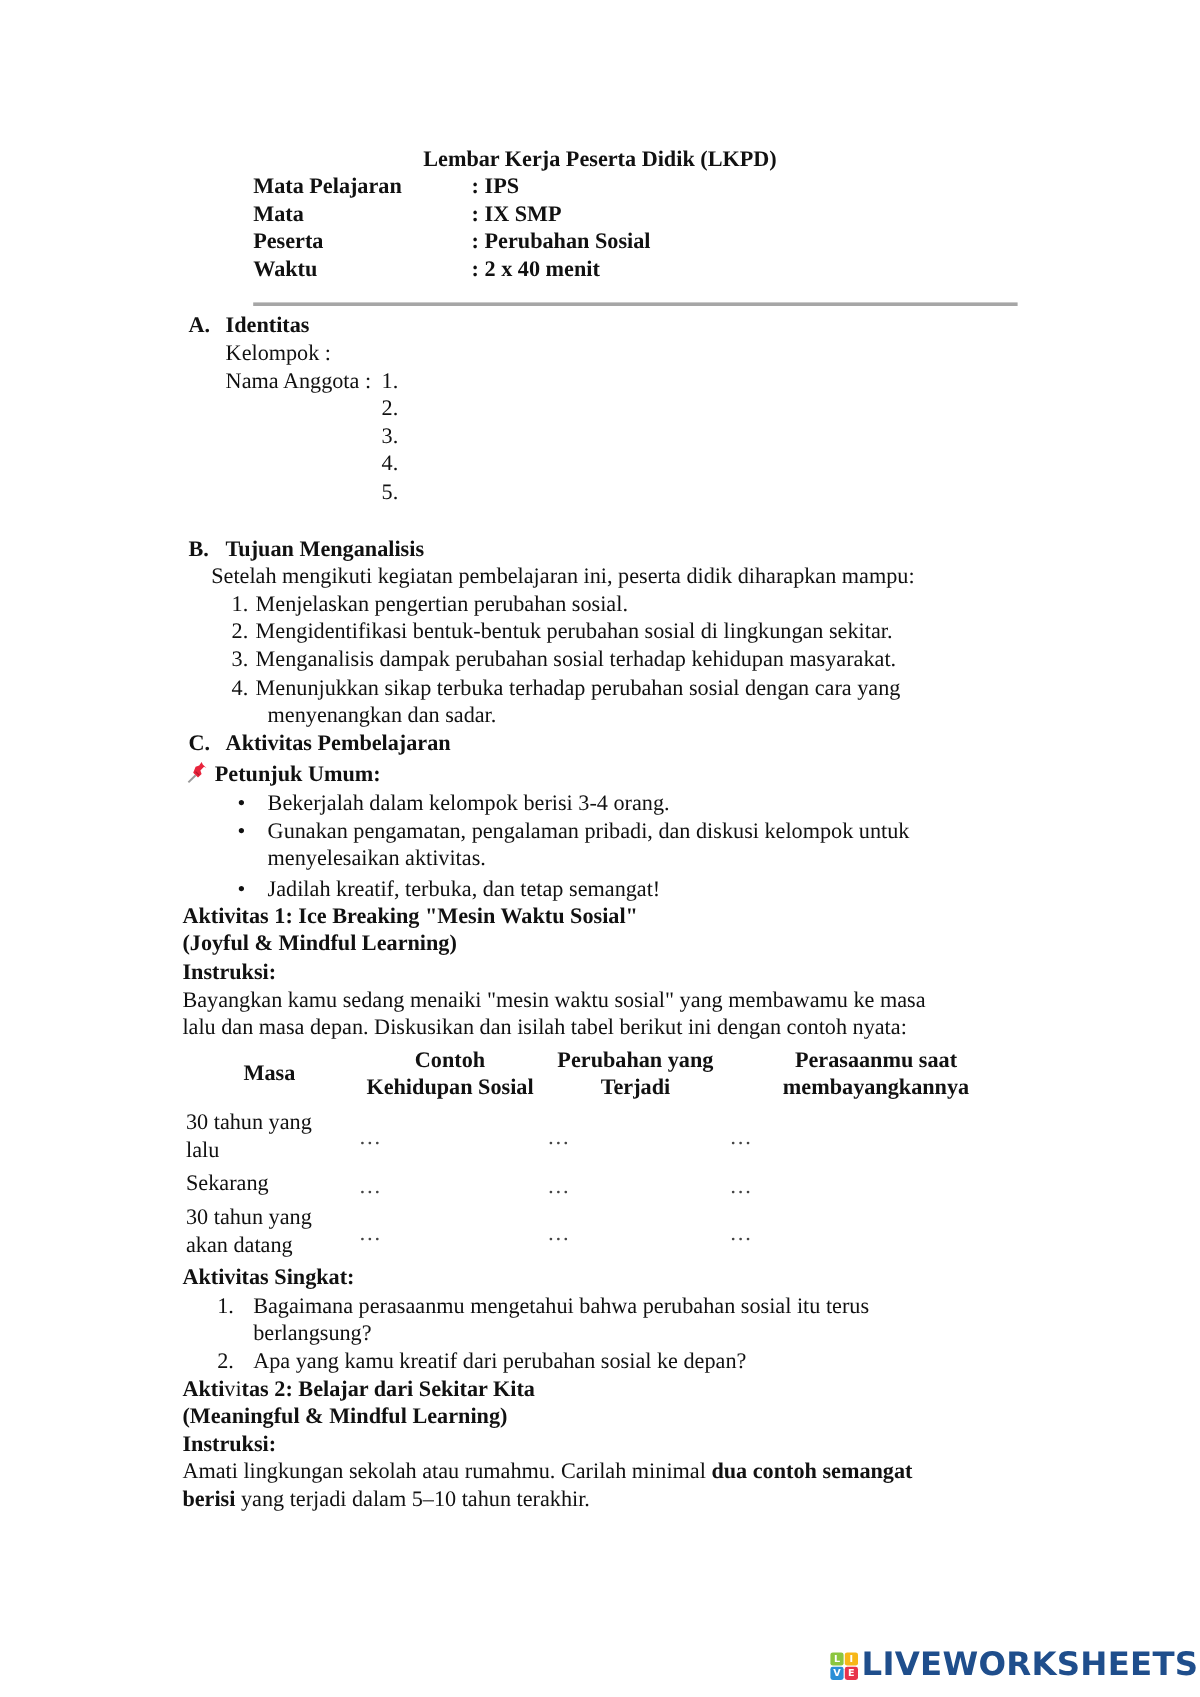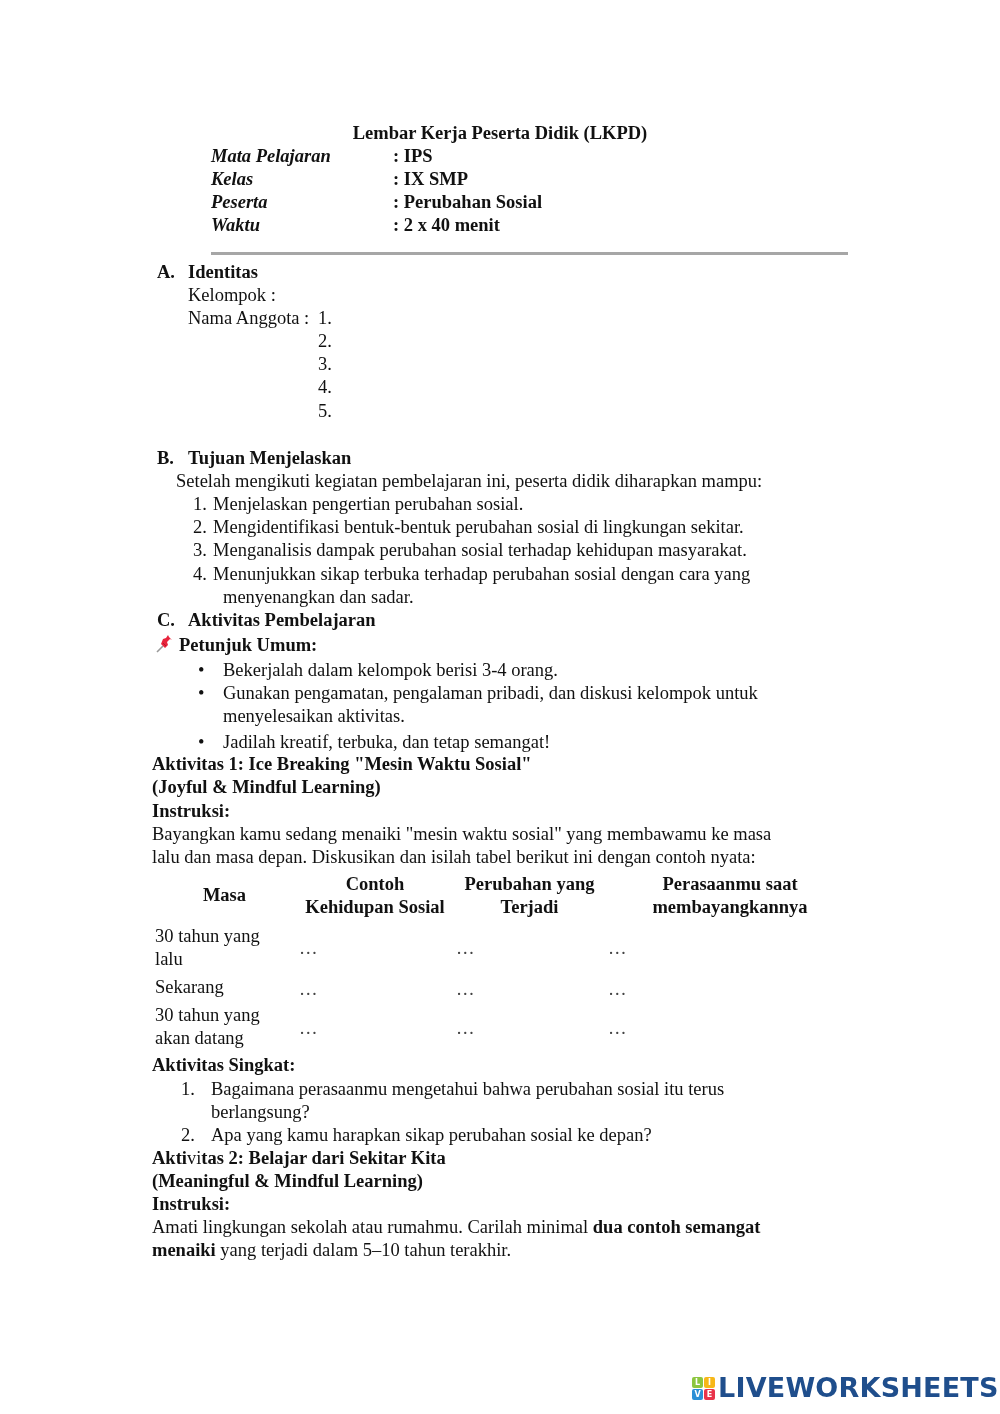--- a/index.html
+++ b/index.html
@@ -8,21 +8,21 @@
       font-family: "Liberation Serif", "DejaVu Serif", serif;
       color: #111111; font-size: 18.5px; line-height: 23.3px;
     }
     .abs { position: absolute; white-space: nowrap; }
     .b { font-weight: bold; }
 
     
     .title { left: 0; width: 1000px; top: 122px; text-align: center; font-weight: bold; }
     .title span { position: relative; left: 0px; }
     .meta-row { left: 211px; font-weight: bold; }
-    .meta-row .lbl { display: inline-block; width: 182px; font-style: italic; }
+    .meta-row .lbl { display: inline-block; width: 182px; }
     .rule {
       position: absolute; left: 211px; top: 252px; width: 637px; height: 3px;
       background: #a6a6a6;
     }
 
     
     .sec-letter { display: inline-block; width: 31px; }
 
     
     .num { display: inline-block; width: 20px; }
@@ -43,21 +43,21 @@
   </style>
 </head>
 <body>
 
 <div class="abs title"><span>Lembar Kerja Peserta Didik (LKPD)</span></div>
 
 <div class="abs meta-row" style="top:145px">
   <span class="lbl">Mata Pelajaran</span><span>: IPS</span>
 </div>
 <div class="abs meta-row" style="top:168px">
-  <span class="lbl">Kelas</span><span>: IX SMP</span>
+  <span class="lbl">Mata</span><span>: IX SMP</span>
 </div>
 <div class="abs meta-row" style="top:191px">
   <span class="lbl">Peserta</span><span>: Perubahan Sosial</span>
 </div>
 <div class="abs meta-row" style="top:214px">
   <span class="lbl">Waktu</span><span>: 2 x 40 menit</span>
 </div>
 
 <div class="rule"></div>
 
@@ -66,21 +66,21 @@
 </div>
 <div class="abs" style="left:188px; top:284px">Kelompok :</div>
 <div class="abs" style="left:188px; top:307px">Nama Anggota :</div>
 <div class="abs" style="left:318px; top:307px">1.</div>
 <div class="abs" style="left:318px; top:330px">2.</div>
 <div class="abs" style="left:318px; top:353px">3.</div>
 <div class="abs" style="left:318px; top:376px">4.</div>
 <div class="abs" style="left:318px; top:400px">5.</div>
 
 <div class="abs b" style="left:157px; top:447px">
-  <span class="sec-letter">B.</span><span>Tujuan Menjelaskan</span>
+  <span class="sec-letter">B.</span><span>Tujuan Menganalisis</span>
 </div>
 <div class="abs" style="left:176px; top:470px">Setelah mengikuti kegiatan pembelajaran ini, peserta didik diharapkan mampu:</div>
 
 <div class="abs" style="left:193px; top:493px">
   <span class="num">1.</span><span>Menjelaskan pengertian perubahan sosial.</span>
 </div>
 <div class="abs" style="left:193px; top:516px">
   <span class="num">2.</span><span>Mengidentifikasi bentuk-bentuk perubahan sosial di lingkungan sekitar.</span>
 </div>
 <div class="abs" style="left:193px; top:539px">
@@ -147,32 +147,32 @@
   <div class="abs dots" style="left:299px; top:1017px">…</div>
   <div class="abs dots" style="left:456px; top:1017px">…</div>
   <div class="abs dots" style="left:608px; top:1017px">…</div>
 </div>
 
 <div class="abs b" style="left:152px; top:1054px">Aktivitas Singkat:</div>
 <div class="abs" style="left:181px; top:1078px">1.</div>
 <div class="abs" style="left:211px; top:1078px">Bagaimana perasaanmu mengetahui bahwa perubahan sosial itu terus</div>
 <div class="abs" style="left:211px; top:1101px">berlangsung?</div>
 <div class="abs" style="left:181px; top:1124px">2.</div>
-<div class="abs" style="left:211px; top:1124px">Apa yang kamu harapkan sikap perubahan sosial ke depan?</div>
+<div class="abs" style="left:211px; top:1124px">Apa yang kamu kreatif dari perubahan sosial ke depan?</div>
 
 <div class="abs" style="left:152px; top:1147px">
   <span class="b">Akti</span><span>vi</span><span class="b">tas 2: Belajar dari Sekitar Kita</span>
 </div>
 <div class="abs b" style="left:152px; top:1170px">(Meaningful &amp; Mindful Learning)</div>
 <div class="abs b" style="left:152px; top:1193px">Instruksi:</div>
 <div class="abs" style="left:152px; top:1216px">
   <span>Amati lingkungan sekolah atau rumahmu. Carilah minimal </span><span class="b">dua contoh semangat</span>
 </div>
 <div class="abs" style="left:152px; top:1239px">
-  <span class="b">menaiki</span><span> yang terjadi dalam 5–10 tahun terakhir.</span>
+  <span class="b">berisi</span><span> yang terjadi dalam 5–10 tahun terakhir.</span>
 </div>
 
 <div class="logo">
   <div class="logo-grid">
     <div style="background:#8cc63f">L</div>
     <div style="background:#f7b718">I</div>
     <div style="background:#2a8fd6">V</div>
     <div style="background:#e8334a">E</div>
   </div>
   <div class="logo-text">LIVEWORKSHEETS</div>

